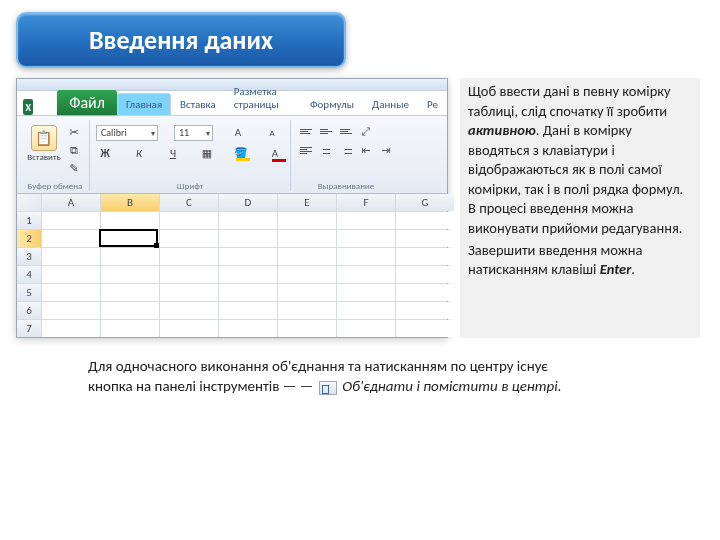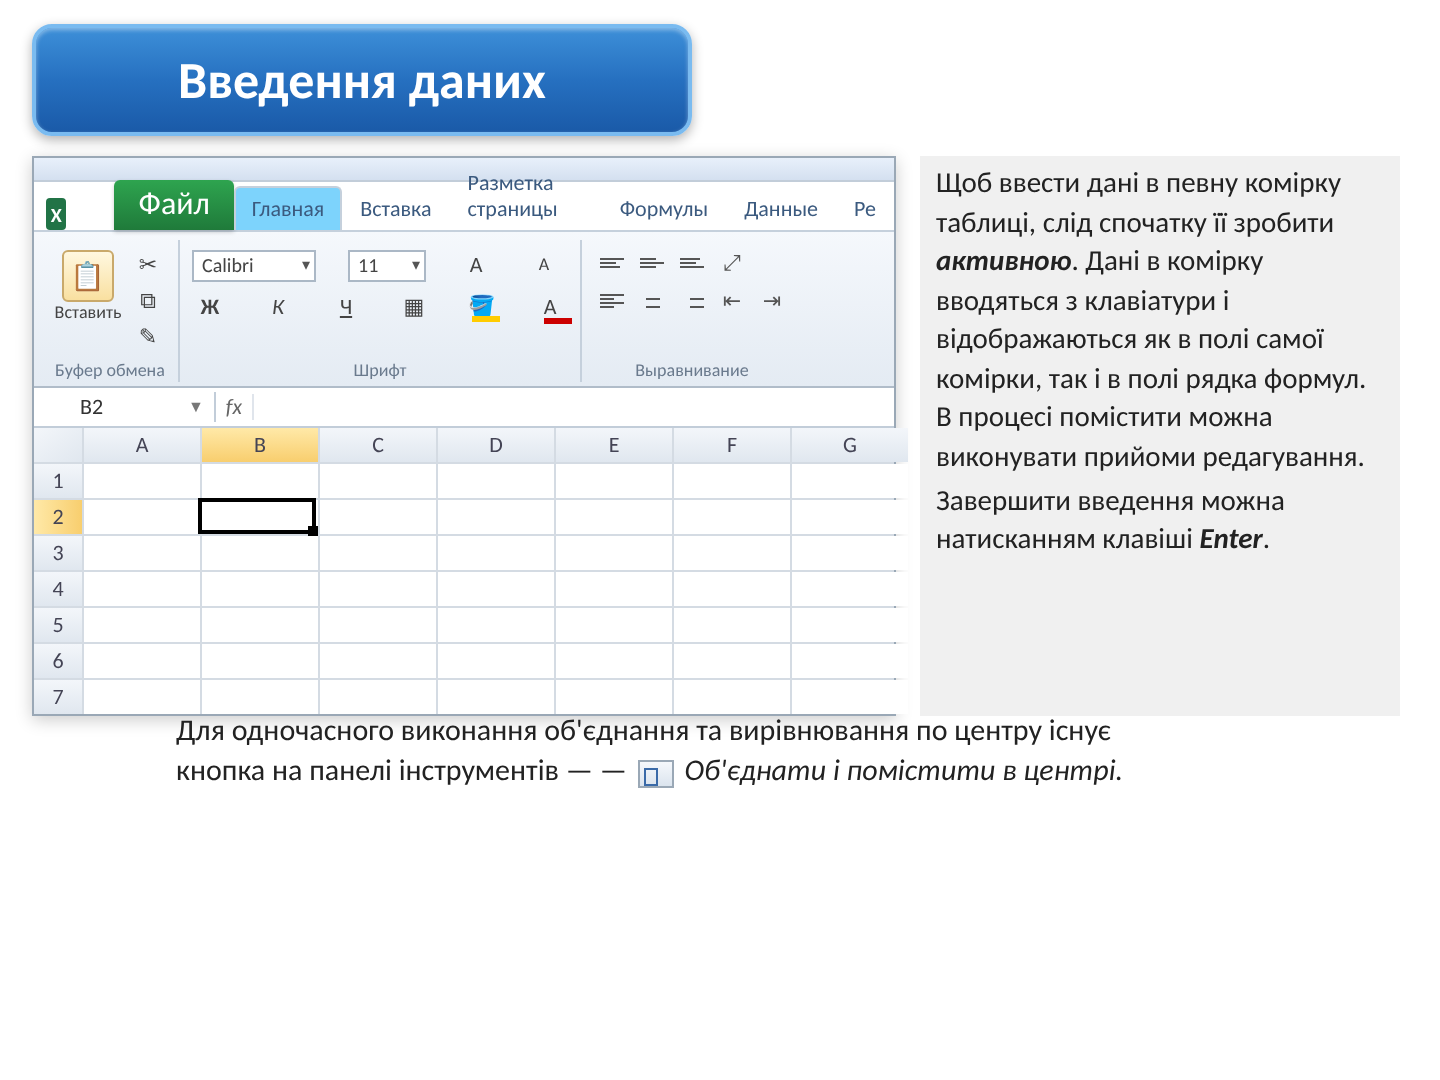--- a/index.html
+++ b/index.html
@@ -488,28 +488,20 @@
               <div class="align-btn">⇤</div>
               <div class="align-btn">⇥</div>
             </div>
           </div>
         </div>
         <div class="rgroup-label">Выравнивание</div>
       </div>
 
     </div>
 
-    <div class="formula-row">
-      <div class="name-box-area">
-        <div class="name-box">B2</div>
-        <div class="name-drop">▼</div>
-      </div>
-      <div class="fx-label">fx</div>
-      <div style="flex:1"></div>
-    </div>
 
     <div class="grid-wrap">
       <div class="grid">
         <div class="corner"></div>
         <div class="colh">A</div>
         <div class="colh sel">B</div>
         <div class="colh">C</div>
         <div class="colh">D</div>
         <div class="colh">E</div>
         <div class="colh">F</div>
@@ -577,27 +569,27 @@
           <div class="cell"></div>
           <div class="cell"></div>
           <div class="cell"></div>
       </div>
       <div class="active-cell" style="left:82px;top:35px;width:59px;height:18px"></div>
     </div>
   </div>
 
   <div class="side-text">
     <p>
-      <span>Щоб ввести дані в певну комірку таблиці, слід спочатку її зробити </span><span class="strong">активною</span><span>. Дані в комірку вводяться з клавіатури і відображаються як в полі самої комірки, так і в полі рядка формул. В процесі помістити можна виконувати прийоми редагування.</span>
+      <span>Щоб ввести дані в певну комірку таблиці, слід спочатку її зробити </span><span class="strong">активною</span><span>. Дані в комірку вводяться з клавіатури і відображаються як в полі самої комірки, так і в полі рядка формул. В процесі введення можна виконувати прийоми редагування.</span>
     </p>
     <p>
       <span>Завершити введення можна натисканням клавіші </span><span class="strong">Enter</span><span>.</span>
     </p>
   </div>
 
 </div>
 
 <div class="bottom-text">
-  <span>Для одночасного виконання об'єднання та вирівнювання по центру існує</span><br>
+  <span>Для одночасного виконання об'єднання та натисканням по центру існує</span><br>
   <span>кнопка на панелі інструментів — — </span>
   <span class="inline-btn-icon"></span>
   <em>Об'єднати і помістити в центрі.</em>
 </div>
 
 </body></html>

